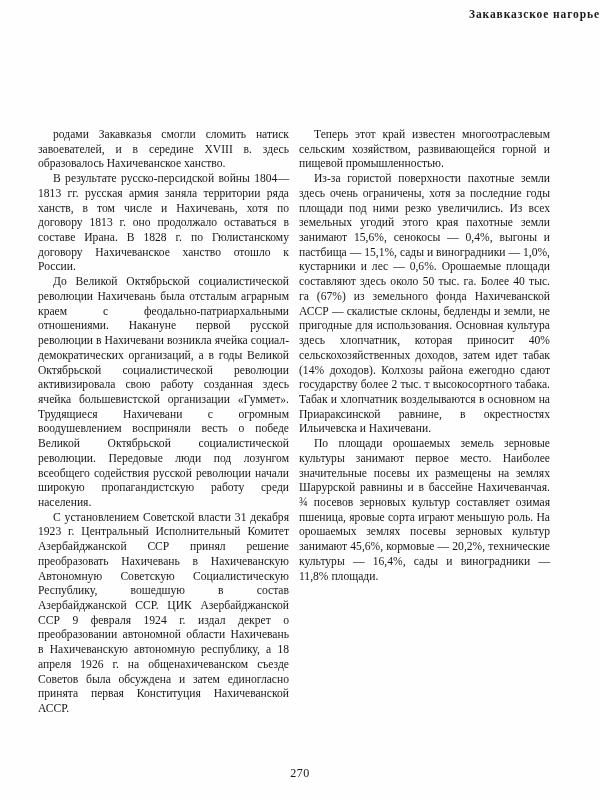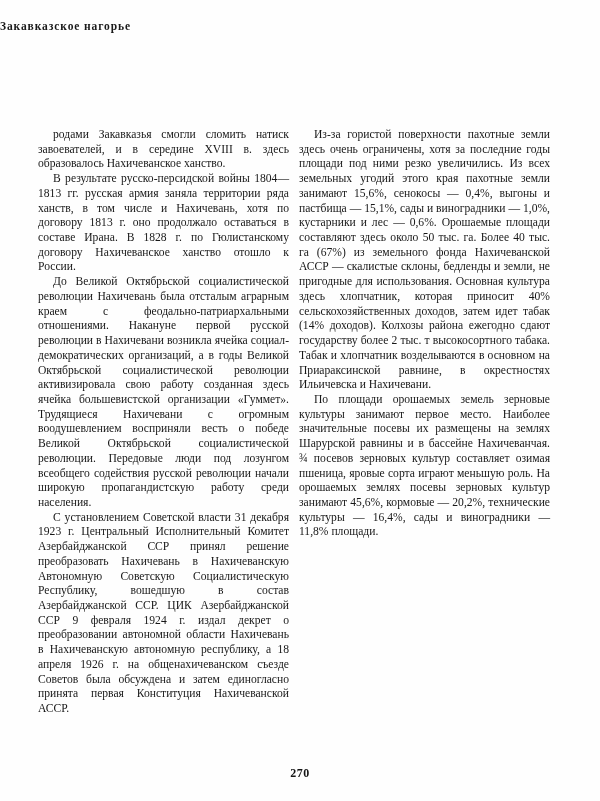--- a/index.html
+++ b/index.html
@@ -14,24 +14,24 @@
   .page {
     position: relative;
     width: 600px;
     height: 801px;
     background: #fefefe;
     overflow: hidden;
     box-sizing: border-box;
   }
   .running-head {
     position: absolute;
-    top: 20px;
+    top: 8px;
     left: 0;
     width: 600px;
-    text-align: left;
+    text-align: right;
     font-size: 11.5px;
     letter-spacing: 0.9px;
     font-weight: 600;
     color: #1a1a1a;
   }
   .columns {
     position: absolute;
     top: 128px;
     left: 38px;
     width: 528px;
@@ -52,21 +52,21 @@
     -webkit-font-smoothing: none;
     hyphens: manual;
   }
   .folio {
     position: absolute;
     top: 766px;
     left: 0;
     width: 600px;
     text-align: center;
     font-size: 12px;
-    font-weight: 700;
+    font-weight: 400;
     color: #151515;
     letter-spacing: 0.5px;
   }
 </style>
 </head>
 <body>
 
 <div class="page">
 
   <div class="running-head">Закавказское нагорье</div>
@@ -74,20 +74,21 @@
   <div class="columns">
 
     <div class="col">
       <p>родами Закавказья смогли сломить натиск завоевателей, и в середине XVIII в. здесь образовалось Нахичеванское ханство.</p>
       <p>В результате русско-персидской войны 1804—1813 гг. русская армия заняла территории ряда ханств, в том числе и Нахичевань, хотя по договору 1813 г. оно продолжало оставаться в составе Ирана. В 1828 г. по Гюлистанскому договору Нахичеванское ханство отошло к России.</p>
       <p>До Великой Октябрьской социалистической революции Нахичевань была отсталым аграрным краем с феодально-патриархальными отношениями. Накануне первой русской революции в Нахичевани возникла ячейка социал-демократических организаций, а в годы Великой Октябрьской социалистической революции активизировала свою работу созданная здесь ячейка большевистской организации «Гуммет». Трудящиеся Нахичевани с огромным воодушевлением восприняли весть о победе Великой Октябрьской социалистической революции. Передовые люди под лозунгом всеобщего содействия русской революции начали широкую пропагандистскую работу среди населения.</p>
       <p>С установлением Советской власти 31 декабря 1923 г. Центральный Исполнительный Комитет Азербайджанской ССР принял решение преобразовать Нахичевань в Нахичеванскую Автономную Советскую Социалистическую Республику, вошедшую в состав Азербайджанской ССР. ЦИК Азербайджанской ССР 9 февраля 1924 г. издал декрет о преобразовании автономной области Нахичевань в Нахичеванскую автономную республику, а 18 апреля 1926 г. на общенахичеванском съезде Советов была обсуждена и затем единогласно принята первая Конституция Нахичеванской АССР.</p>
     </div>
 
     <div class="col">
+      <p>Теперь этот край известен многоотраслевым сельским хозяйством, развивающейся горной и пищевой промышленностью.</p>
       <p>Из-за гористой поверхности пахотные земли здесь очень ограничены, хотя за последние годы площади под ними резко увеличились. Из всех земельных угодий этого края пахотные земли занимают 15,6%, сенокосы — 0,4%, выгоны и пастбища — 15,1%, сады и виноградники — 1,0%, кустарники и лес — 0,6%. Орошаемые площади составляют здесь около 50 тыс. га. Более 40 тыс. га (67%) из земельного фонда Нахичеванской АССР — скалистые склоны, бедленды и земли, не пригодные для использования. Основная культура здесь хлопчатник, которая приносит 40% сельскохозяйственных доходов, затем идет табак (14% доходов). Колхозы района ежегодно сдают государству более 2 тыс. т высокосортного табака. Табак и хлопчатник возделываются в основном на Приараксинской равнине, в окрестностях Ильичевска и Нахичевани.</p>
       <p>По площади орошаемых земель зерновые культуры занимают первое место. Наиболее значительные посевы их размещены на землях Шарурской равнины и в бассейне Нахичеванчая. ¾ посевов зерновых культур составляет озимая пшеница, яровые сорта играют меньшую роль. На орошаемых землях посевы зерновых культур занимают 45,6%, кормовые — 20,2%, технические культуры — 16,4%, сады и виноградники — 11,8% площади.</p>
     </div>
 
   </div>
 
   <div class="folio">270</div>
 
 </div>
 

